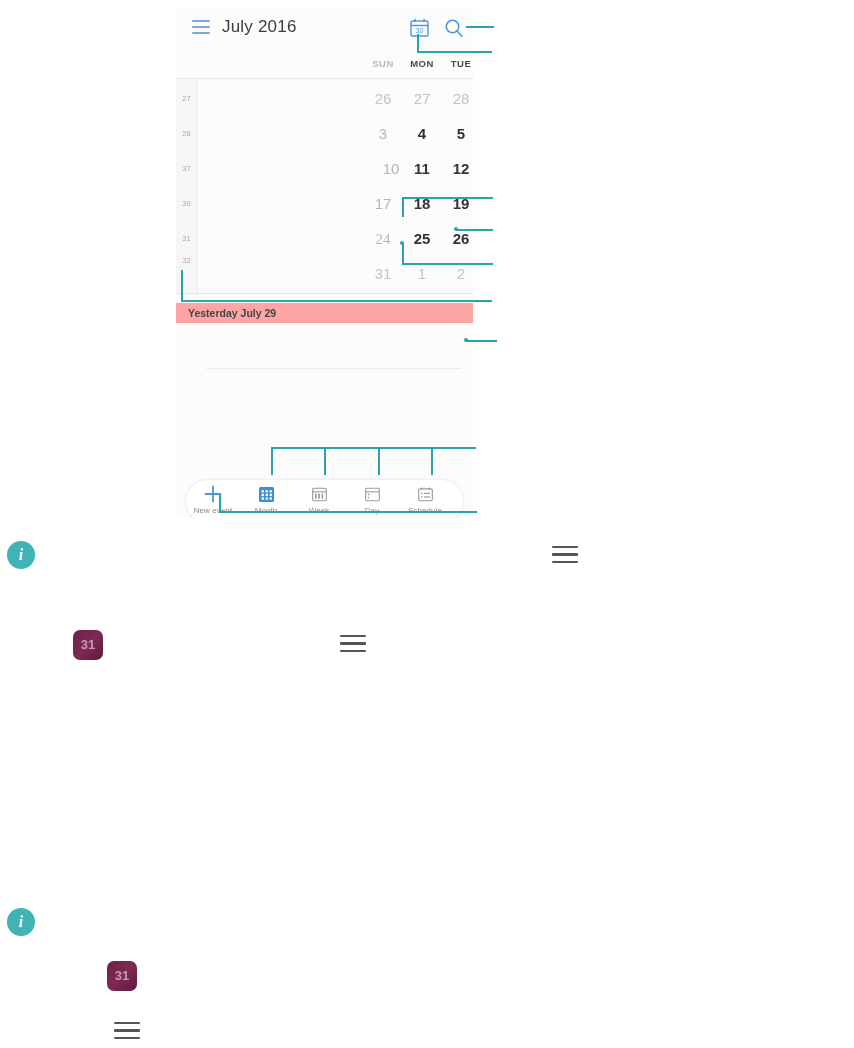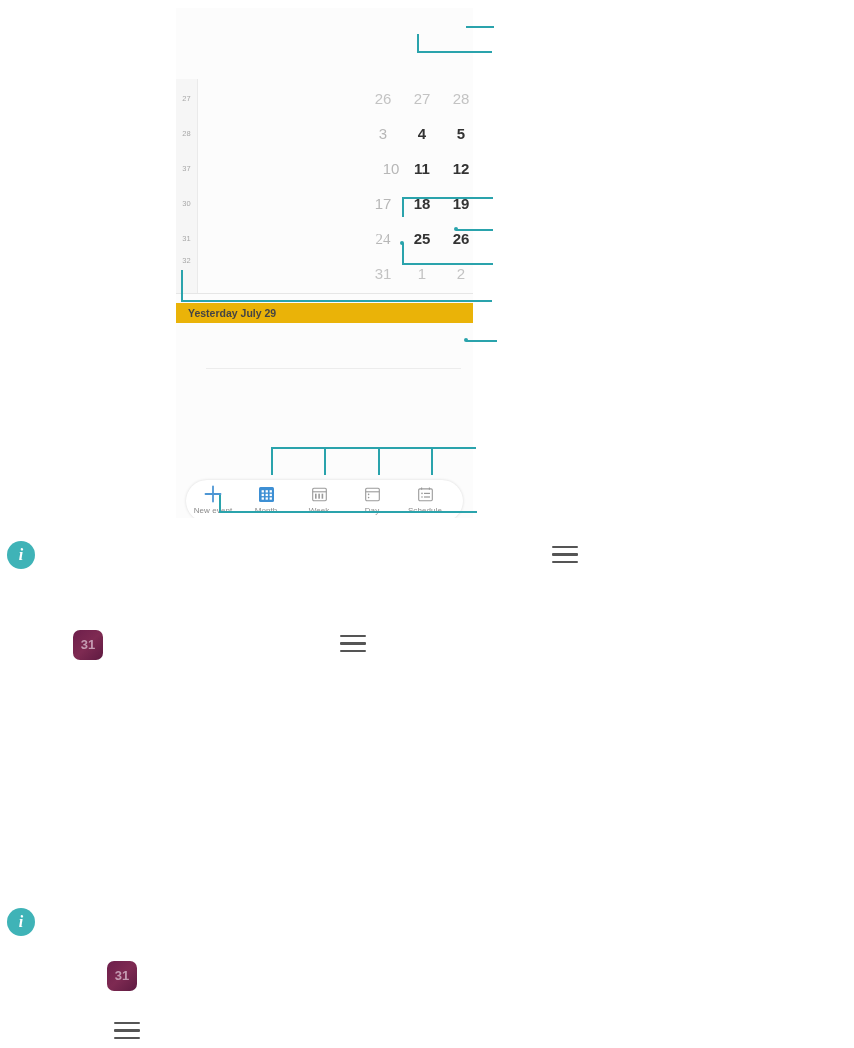--- a/index.html
+++ b/index.html
@@ -69,21 +69,21 @@
   .daycell.muted{color:#c3c3c3;}
   .daycell.weekend{color:#b7b7b7;}
   .daycell.bold{font-weight:bold;}
   .grid-bottom-rule{
     position:absolute;left:0;top:285px;width:297px;height:1px;background:#e6e6e6;
   }
 
   
   .day-strip{
     position:absolute;left:0;top:295px;width:297px;height:20px;
-    background:#eab308;
+    background:#fca5a5;
     text-align:right;
   }
   .day-strip span{
     position:absolute;left:12px;top:4px;font-size:10.5px;font-weight:bold;color:#444;
   }
 
   
   .evt-row{
     position:absolute;left:0;top:318px;width:297px;height:42px;cursor:pointer;
   }
@@ -129,21 +129,51 @@
     background:linear-gradient(135deg,#6d1f4b 0%,#7e2a52 50%,#5e1a41 100%);
     color:#c49bb2;font-size:13px;font-weight:bold;
     text-align:center;line-height:30px;
   }
 </style>
 </head>
 <body>
 
 <div id="phone">
 
-
+  <div class="appbar">
+    <div class="hamburger">
+      <i></i>
+        <i></i>
+        <i></i>
+    </div>
+    <div class="appbar-title">July 2016</div>
+
+    <div class="ab-icon" id="goto-today-icon">
+      <svg width="19" height="20" viewBox="0 0 19 20">
+        <rect x="1" y="3" width="17" height="15" rx="1.5" fill="none" stroke="#4d96d4" stroke-width="1.4"></rect>
+        <line x1="1" y1="7.5" x2="18" y2="7.5" stroke="#4d96d4" stroke-width="1.4"></line>
+        <line x1="5" y1="0.8" x2="5" y2="4" stroke="#4d96d4" stroke-width="1.4"></line>
+        <line x1="14" y1="0.8" x2="14" y2="4" stroke="#4d96d4" stroke-width="1.4"></line>
+        <text x="9.5" y="15.4" font-size="7" font-family="Liberation Sans, sans-serif" fill="#4d96d4" text-anchor="middle">30</text>
+      </svg>
+    </div>
+
+    <div class="ab-icon" id="search-icon">
+      <svg width="20" height="20" viewBox="0 0 20 20">
+        <circle cx="8.5" cy="8.5" r="6.2" fill="none" stroke="#4d96d4" stroke-width="1.5"></circle>
+        <line x1="13" y1="13" x2="18" y2="18.2" stroke="#4d96d4" stroke-width="1.6" stroke-linecap="round"></line>
+      </svg>
+    </div>
+  </div>
+
+  <div class="weekdays" id="weekdays">
+      <div class="wd dim" style="left: 190px;">SUN</div>
+      <div class="wd" style="left: 229px;">MON</div>
+      <div class="wd" style="left: 268px;">TUE</div>
+    </div>
 
   <div class="calgrid">
     <div class="weeknum-col"></div>
     <div id="weeknums">
         <div class="weeknum" style="top: 15px;">27</div>
         <div class="weeknum" style="top: 50px;">28</div>
         <div class="weeknum" style="top: 85px;">37</div>
         <div class="weeknum" style="top: 120px;">30</div>
         <div class="weeknum" style="top: 155px;">31</div>
         <div class="weeknum" style="top: 177px;">32</div>

